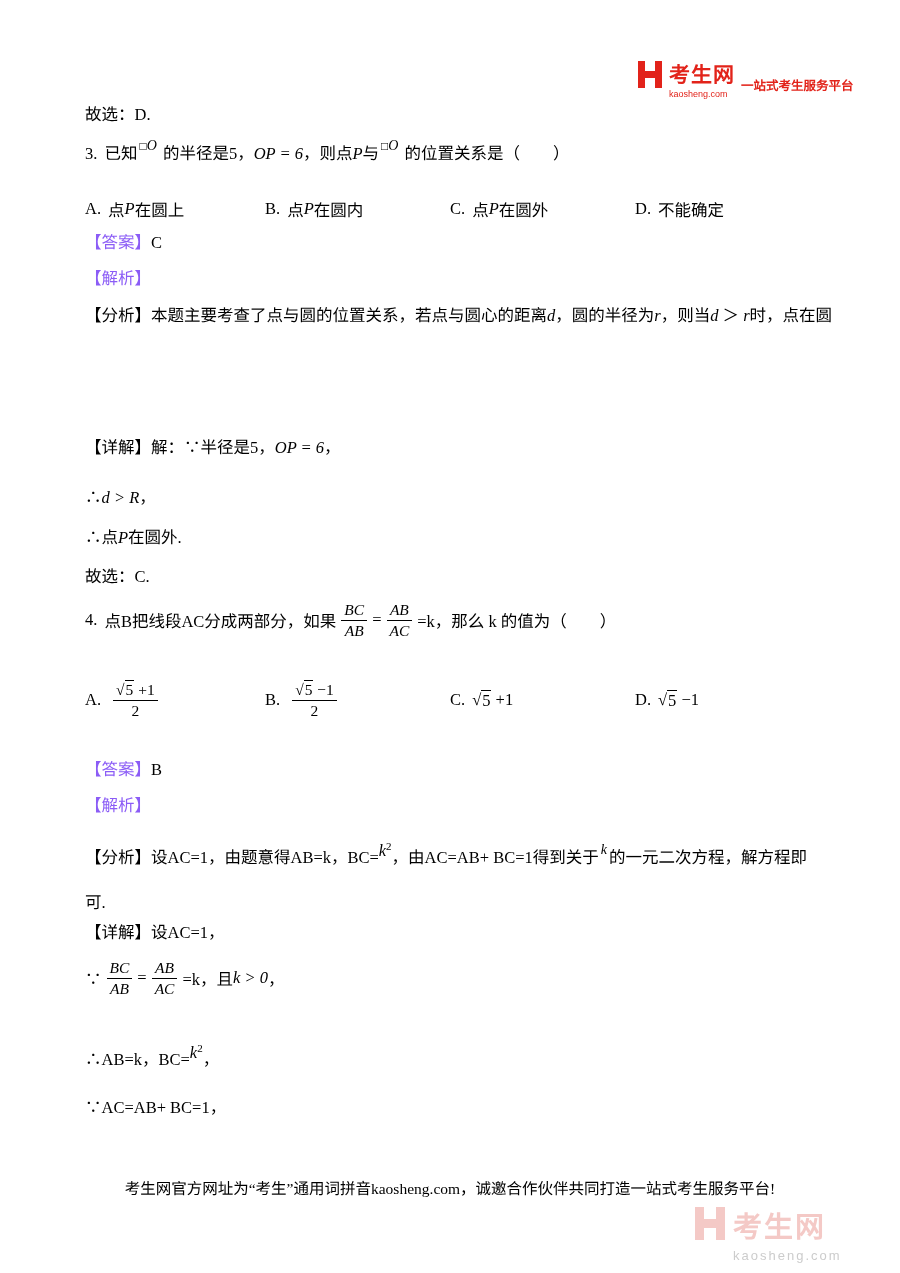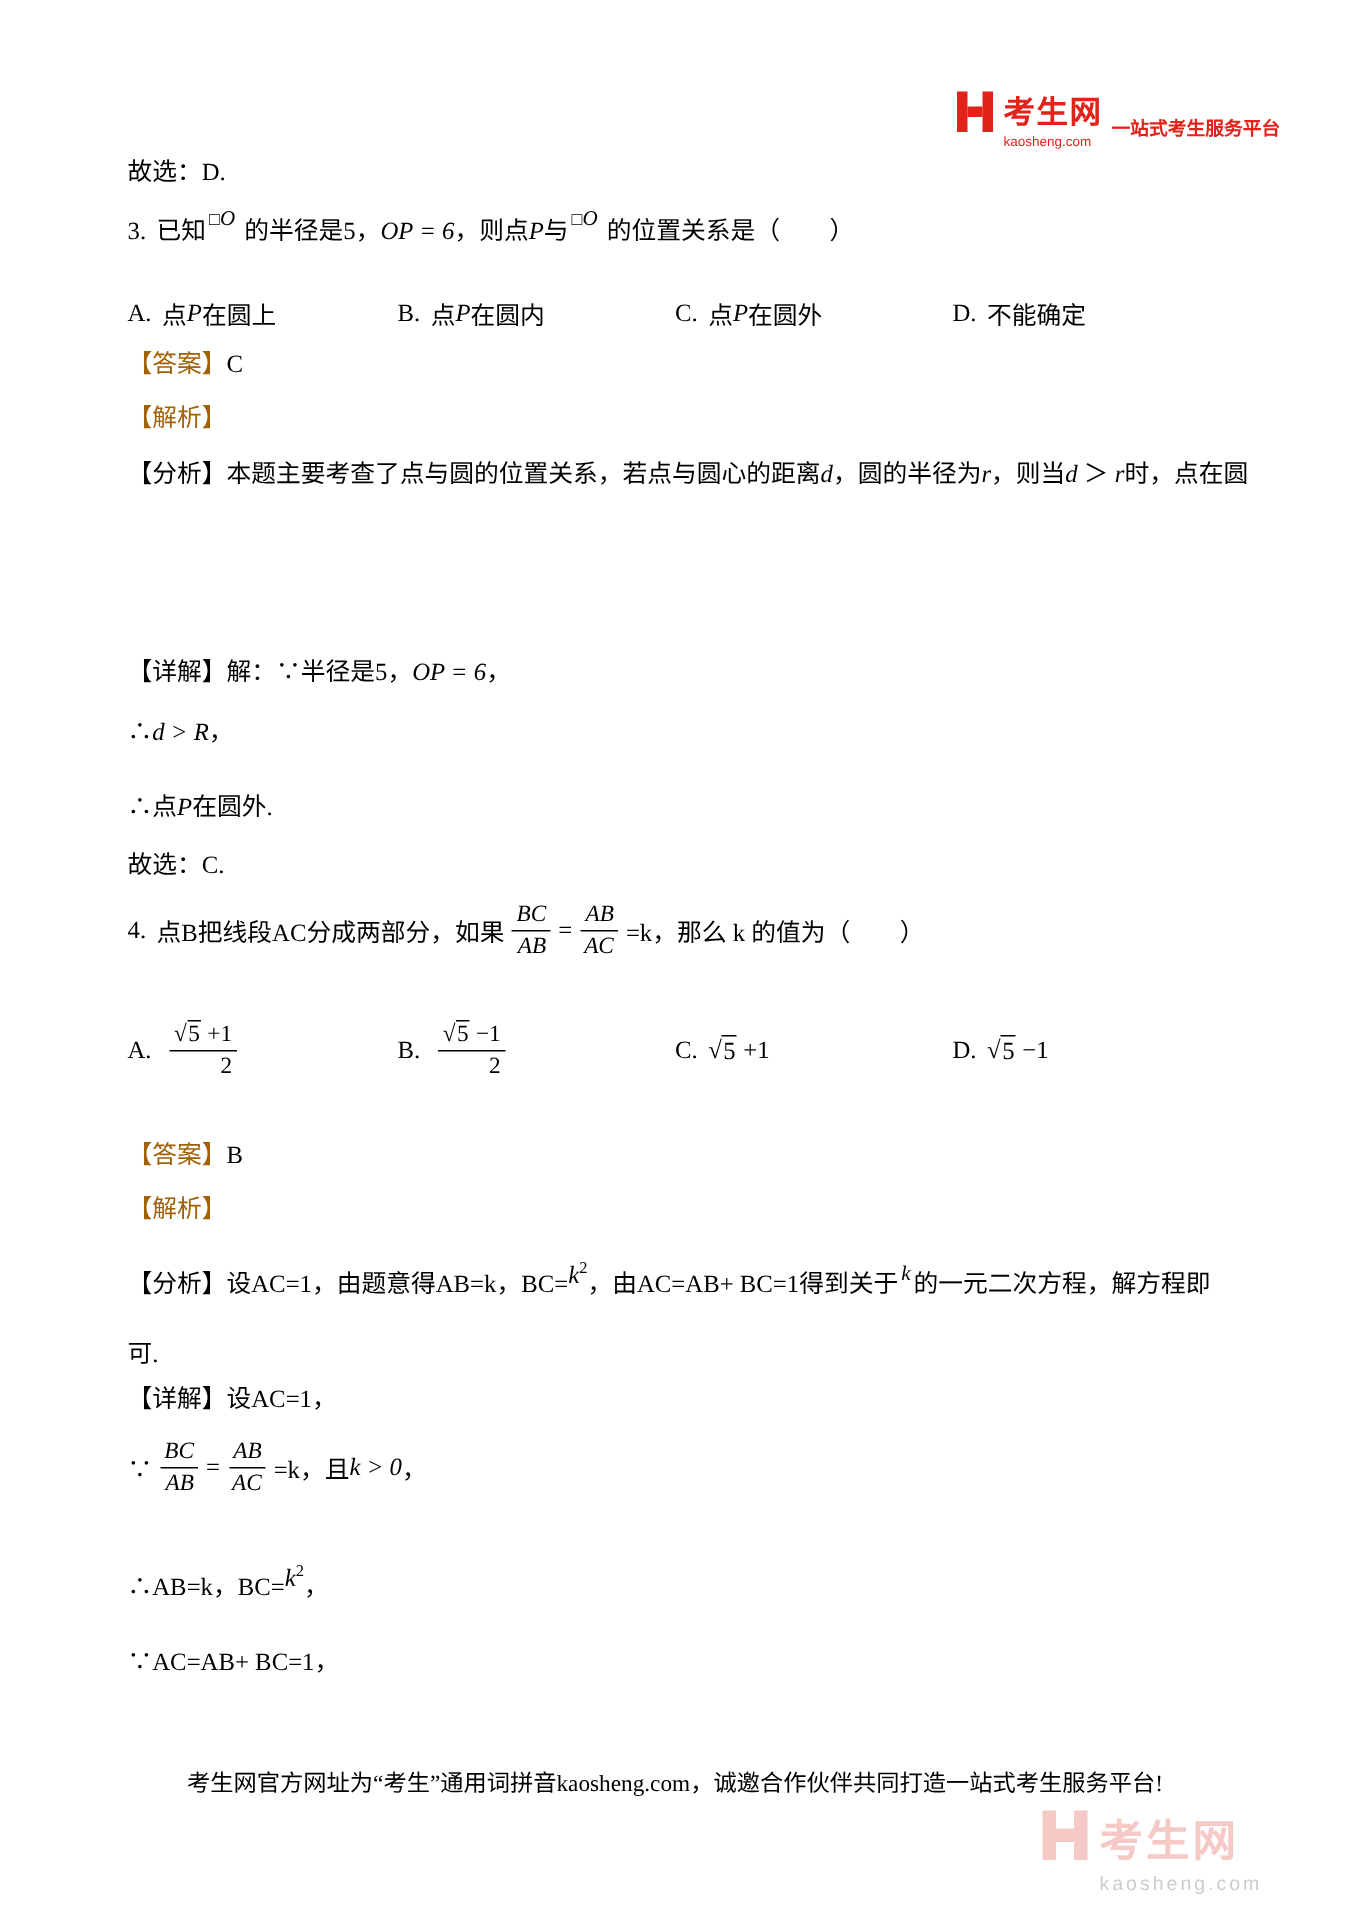--- a/index.html
+++ b/index.html
@@ -3,30 +3,30 @@
 <meta charset="utf-8">
 <style>
   *{margin:0;padding:0;box-sizing:border-box;}
   html,body{background:#ffffff;}
   body{font-family:"Liberation Serif","DejaVu Serif",serif;color:#000;}
   .page{position:relative;width:900px;height:1273px;margin:0 auto;background:#fff;overflow:hidden;padding-left:17px;}
 
   
   .line{position:absolute;left:85px;font-size:16.5px;line-height:24px;white-space:pre;}
   .mi{font-style:italic;font-family:"Liberation Serif",serif;}
-  .blue{color:#a16207;}
+  .blue{color:#8b5cf6;}
   .qnum{margin-right:7px;}
   .raised{position:relative;top:-9px;font-size:14px;margin:0 2px;}
   .boxchar{font-size:12px;}
   .supk{position:relative;top:-7px;}
   .supk sup{font-size:11px;vertical-align:super;}
 
   
   .math-line{position:absolute;left:85px;display:flex;align-items:center;font-size:16.5px;white-space:pre;}
-  .frac{display:inline-flex;flex-direction:column;align-items:flex-end;margin:0 5px;font-size:15.5px;line-height:1.15;}
+  .frac{display:inline-flex;flex-direction:column;align-items:center;margin:0 5px;font-size:15.5px;line-height:1.15;}
   .frac .fnum{display:inline-flex;align-items:baseline;border-bottom:1.3px solid #000;padding:0 3px 1px;}
   .frac .fden{padding:1px 3px 0;}
   .frac.italic .fnum,.frac.italic .fden{font-style:italic;}
   .sqsign{font-style:normal;}
   .rad{border-top:1.3px solid #000;padding:0 1px;font-style:normal;}
 
   
   .options-row{position:absolute;left:85px;width:730px;}
   .opt{position:absolute;top:0;display:inline-flex;align-items:center;font-size:16.5px;white-space:pre;}
   .olabel{margin-right:7px;}
@@ -85,21 +85,21 @@
     <span class="opt" style="left:365px"><span class="olabel">C.</span><span>点</span><span class="mi">P</span><span>在圆外</span></span>
     <span class="opt" style="left:550px"><span class="olabel">D.</span><span>不能确定</span></span>
   </div>
 
   <div class="line" style="top:231px"><span class="blue">【答案】</span><span>C</span></div>
   <div class="line" style="top:267px"><span class="blue">【解析】</span></div>
 
   <div class="line" style="top:304px"><span>【分析】</span><span>本题主要考查了点与圆的位置关系，若点与圆心的距离</span><span class="mi">d</span><span>，圆的半径为</span><span class="mi">r</span><span>，则当</span><span class="mi">d</span><span> ＞ </span><span class="mi">r</span><span>时，点在圆</span></div>
 
   <div class="line" style="top:436px"><span>【详解】</span><span>解：∵半径是5，</span><span class="mi">OP = 6</span><span>，</span></div>
-  <div class="line" style="top:476px"><span>∴</span><span class="mi">d &gt; R</span><span>，</span></div>
+  <div class="line" style="top:486px"><span>∴</span><span class="mi">d &gt; R</span><span>，</span></div>
   <div class="line" style="top:526px"><span>∴点</span><span class="mi">P</span><span>在圆外.</span></div>
   <div class="line" style="top:565px"><span>故选：C.</span></div>
 
   <div class="math-line" style="top:593px;height:54px">
     <span class="qnum">4.</span>
     <span>点B把线段AC分成两部分，如果</span>
     <span class="frac italic"><span class="fnum">BC</span><span class="fden">AB</span></span>
     <span>=</span>
     <span class="frac italic"><span class="fnum">AB</span><span class="fden">AC</span></span>
     <span>=k，那么 k 的值为（　　）</span>

